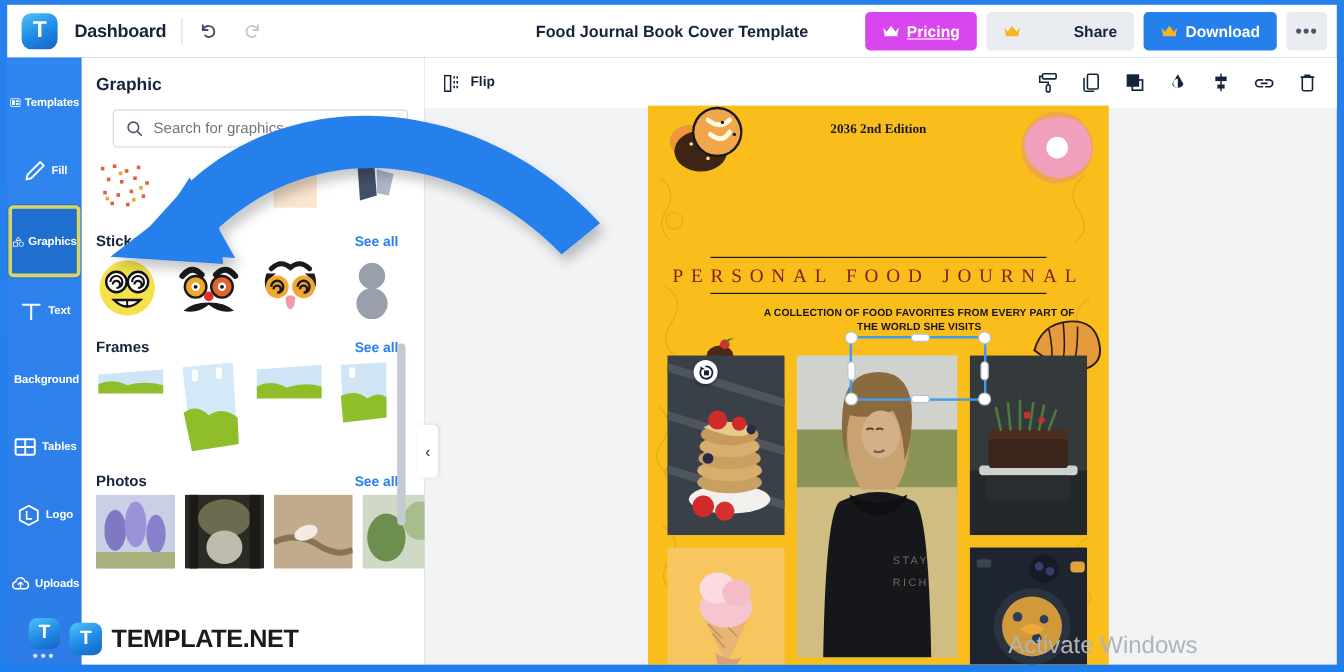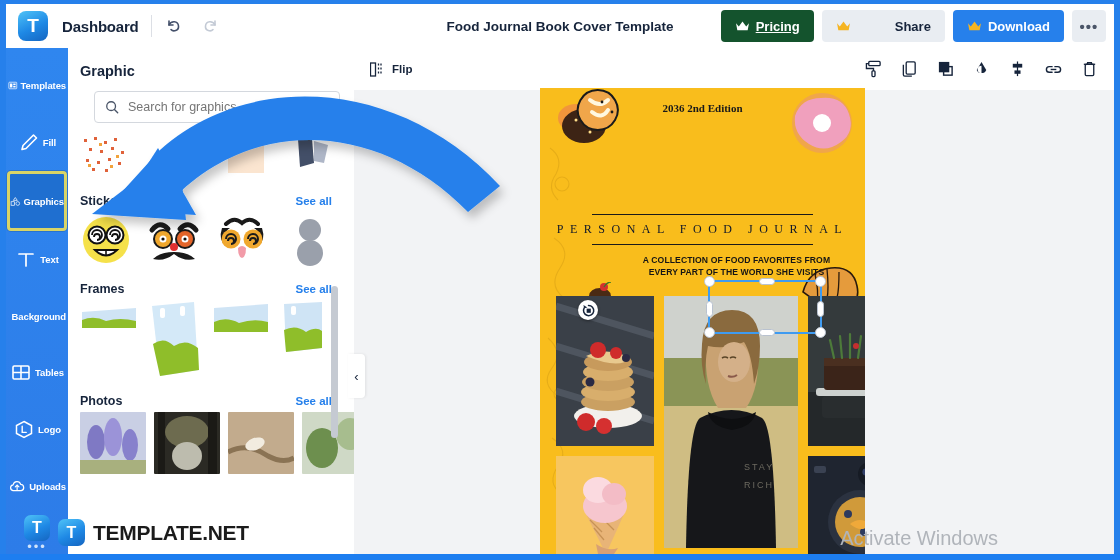--- a/index.html
+++ b/index.html
@@ -38,21 +38,21 @@
     position: absolute; left: 0; right: 0; text-align: center;
     font-size: 13.5px; font-weight: bold; color: #16243b; pointer-events: none;
   }
   .hdr-right { margin-left: auto; display: flex; align-items: center; gap: 8px; z-index: 2; }
   .btn {
     display: flex; align-items: center; gap: 6px;
     height: 32px; padding: 0 14px; border: none; border-radius: 4px;
     font-size: 13px; font-weight: bold; cursor: pointer;
     font-family: "Liberation Sans", sans-serif;
   }
-  .btn-pricing { background: #14532d; color: #fff; text-decoration: underline; }
+  .btn-pricing { background: #d946ef; color: #fff; text-decoration: underline; }
   .btn-share { background: #e9edf2; color: #16243b; gap: 44px; }
   .btn-download { background: #2680eb; color: #fff; }
   .btn-more {
     background: #e9edf2; color: #4a5568; width: 34px; padding: 0;
     justify-content: center; font-size: 15px; letter-spacing: 1px;
   }
   .crown { width: 15px; height: 12px; display: block; flex: none; }
 
   
   .rail {
@@ -142,38 +142,38 @@
     background: #ffffff; display: flex; align-items: center; padding: 0 16px;
   }
   .flip-btn {
     display: flex; align-items: center; gap: 8px; cursor: pointer;
     font-size: 11.5px; font-weight: bold; color: #16243b;
   }
   .tools { margin-left: auto; display: flex; align-items: center; gap: 19px; }
   .tool-icon { width: 17px; height: 18px; cursor: pointer; display: block; }
 
   .cover {
-    position: absolute; left: 186px; top: 40px; width: 325px; height: 468px;
+    position: absolute; left: 186px; top: 40px; width: 384px; height: 468px;
     background: #f9bd1c; overflow: hidden; padding-left: 38px;
   }
   .cover-edition {
     position: absolute; top: 14px; left: 0; right: 0; text-align: center;
     font-family: "Liberation Serif", serif; font-size: 11px;
     font-weight: bold; color: #1a1a1a;
   }
   .cover-brand {
     position: absolute; top: 30px; left: 0; right: 0; text-align: center;
     font-family: "DejaVu Serif", serif; font-style: italic; font-weight: bold;
     font-size: 62px; color: #0f0f0f; letter-spacing: -1px;
   }
   .cover-rule { position: absolute; left: 52px; right: 52px; height: 1px; background: #1a1a1a; }
   .cover-sub {
     position: absolute; top: 134px; left: 0; right: 0; text-align: center;
-    font-family: "Liberation Serif", serif; font-size: 12px;
-    letter-spacing: 6.5px; color: #0f172a; font-weight: normal;
+    font-family: "Liberation Serif", serif; font-size: 16px;
+    letter-spacing: 6.5px; color: #7f1d1d; font-weight: normal;
   }
   .cover-desc {
     position: absolute; top: 166px; left: 96px; right: 28px; text-align: center;
     font-family: "Liberation Sans", sans-serif; font-size: 8.6px;
     font-weight: bold; line-height: 1.45; color: #151515; letter-spacing: .1px;
   }
   .photo-grid {
     position: absolute; left: 16px; top: 208px; width: 352px; height: 252px;
     display: grid; grid-template-columns: 98px 134px 98px;
     grid-template-rows: 150px 98px; gap: 10px; text-align: right;

